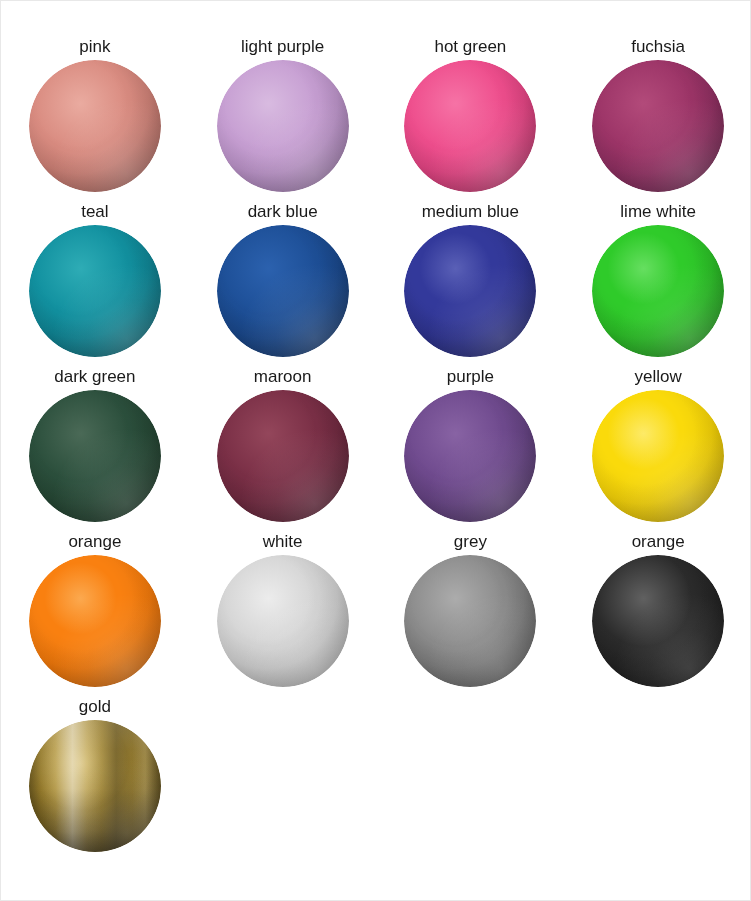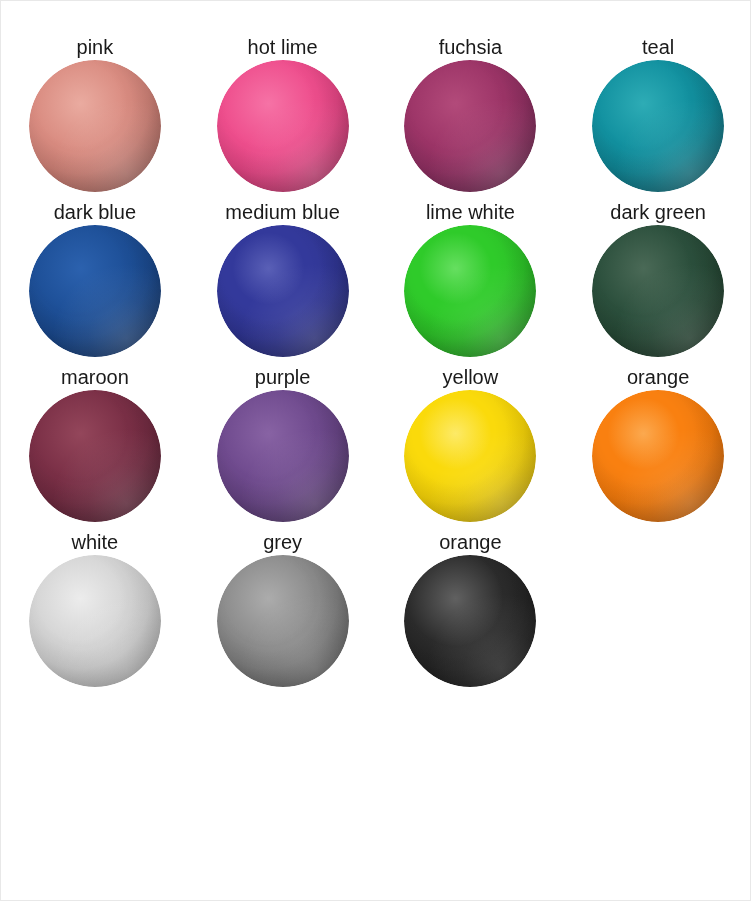--- a/index.html
+++ b/index.html
@@ -36,21 +36,21 @@
   }
 
   .swatch-cell {
     width: 150px;
     display: flex;
     flex-direction: column;
     align-items: center;
   }
 
   .swatch-label {
-    font-size: 20px;
+    font-size: 17px;
     line-height: 20px;
     color: #1a1a1a;
     text-align: center;
     white-space: nowrap;
     margin-bottom: 3px;
     font-family: "Liberation Sans", sans-serif;
   }
 
   .sphere-wrap {
     position: relative;
@@ -144,21 +144,32 @@
         <div class="sphere-wrap">
           <div class="sphere">
             <div class="body" style="background: radial-gradient(circle at 40% 34%, rgb(217, 139, 128) 0%, rgb(217, 139, 128) 42%, rgb(156, 90, 82) 100%);"></div>
             <div class="hilite" style="background: radial-gradient(circle at 39% 33%, rgb(238, 179, 168) 0%, rgba(255, 255, 255, 0) 40%); opacity: 0.8;"></div>
             <div class="shade"></div>
             <div class="bounce"></div>
           </div>
         </div>
       </div>
       <div class="swatch-cell">
-        <div class="swatch-label">hot lime</div>
+        <div class="swatch-label">light purple</div>
+        <div class="sphere-wrap">
+          <div class="sphere">
+            <div class="body" style="background: radial-gradient(circle at 40% 34%, rgb(198, 158, 210) 0%, rgb(198, 158, 210) 42%, rgb(143, 107, 158) 100%);"></div>
+            <div class="hilite" style="background: radial-gradient(circle at 39% 33%, rgb(221, 194, 228) 0%, rgba(255, 255, 255, 0) 40%); opacity: 0.8;"></div>
+            <div class="shade"></div>
+            <div class="bounce"></div>
+          </div>
+        </div>
+      </div>
+      <div class="swatch-cell">
+        <div class="swatch-label">hot green</div>
         <div class="sphere-wrap">
           <div class="sphere">
             <div class="body" style="background: radial-gradient(circle at 40% 34%, rgb(238, 77, 140) 0%, rgb(238, 77, 140) 42%, rgb(176, 42, 97) 100%);"></div>
             <div class="hilite" style="background: radial-gradient(circle at 39% 33%, rgb(248, 124, 172) 0%, rgba(255, 255, 255, 0) 40%); opacity: 0.8;"></div>
             <div class="shade"></div>
             <div class="bounce"></div>
           </div>
         </div>
       </div>
       <div class="swatch-cell">
@@ -297,14 +308,27 @@
         <div class="swatch-label">orange</div>
         <div class="sphere-wrap">
           <div class="sphere">
             <div class="body" style="background: radial-gradient(circle at 40% 34%, rgb(43, 43, 43) 0%, rgb(43, 43, 43) 42%, rgb(16, 16, 16) 100%);"></div>
             <div class="hilite" style="background: radial-gradient(circle at 39% 33%, rgb(110, 110, 110) 0%, rgba(255, 255, 255, 0) 40%); opacity: 0.8;"></div>
             <div class="shade"></div>
             <div class="bounce"></div>
           </div>
         </div>
       </div>
+      <div class="swatch-cell">
+        <div class="swatch-label">gold</div>
+        <div class="sphere-wrap">
+          <div class="sphere metallic">
+            <div class="body" style="background: radial-gradient(circle at 40% 34%, rgb(163, 134, 47) 0%, rgb(163, 134, 47) 42%, rgb(92, 74, 20) 100%);"></div>
+            <div class="hilite" style="background: radial-gradient(circle at 39% 33%, rgb(221, 196, 116) 0%, rgba(255, 255, 255, 0) 40%); opacity: 0.8;"></div>
+            <div class="bands"></div>
+            <div class="vshade"></div>
+            <div class="shade"></div>
+            <div class="bounce"></div>
+          </div>
+        </div>
+      </div>
     </div>
 </div>
 
 </body></html>

